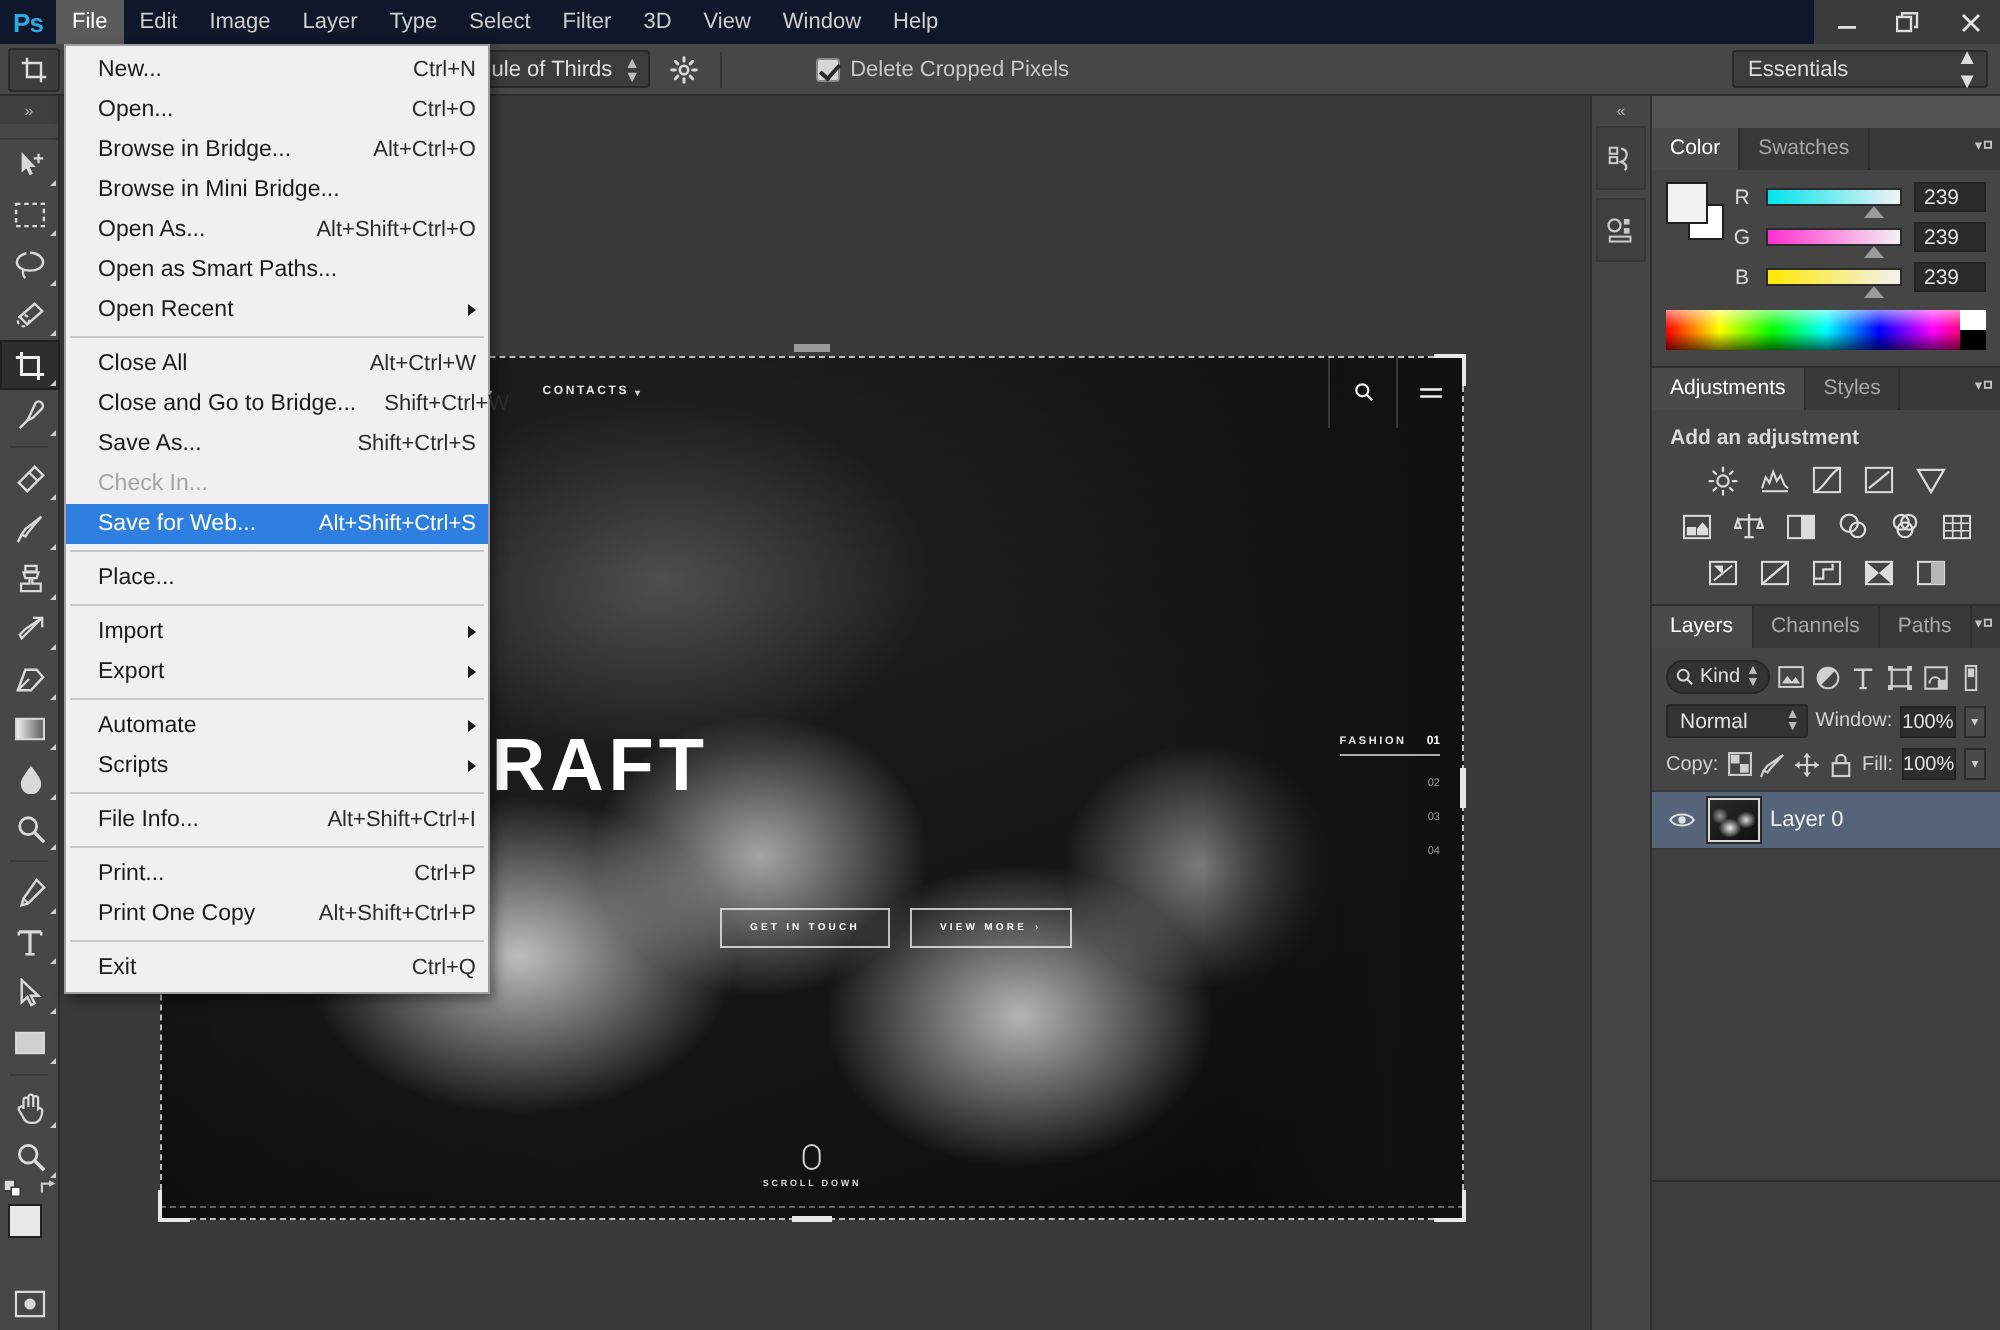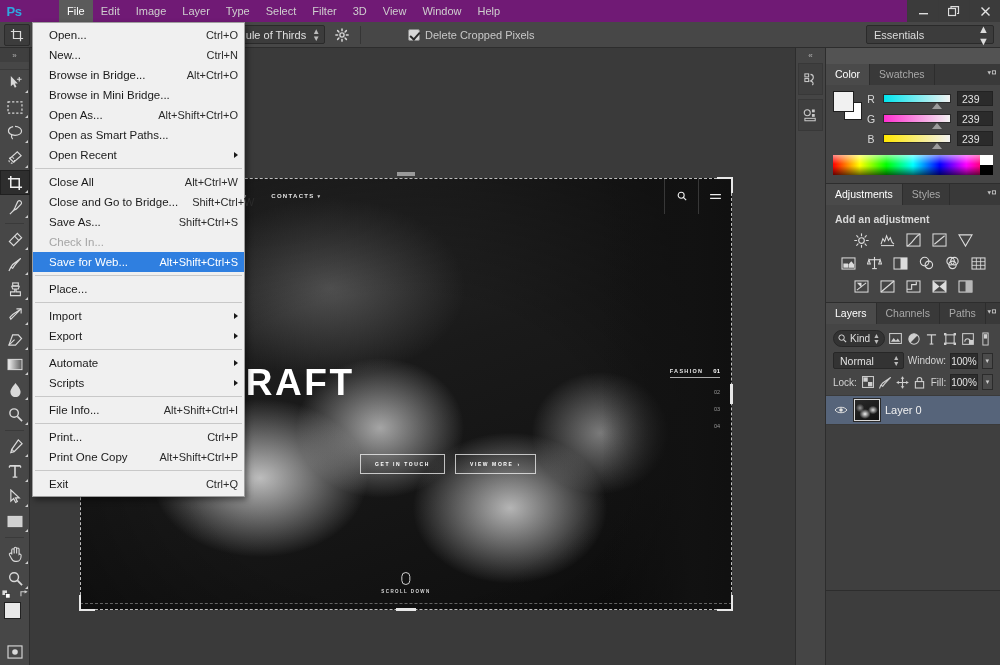--- a/index.html
+++ b/index.html
@@ -10,22 +10,22 @@
     font-size: 11px;
     color: #d4d4d4;
     overflow: hidden;
     -webkit-font-smoothing: antialiased;
   }
   .app { position: relative; width: 1000px; height: 665px; }
 
   
   .titlebar {
     position: absolute; left: 0; top: 0; width: 1000px; height: 22px;
-    background: #701a75;
-    display: flex; align-items: center; gap: 31px;
+    background: #0f172a;
+    display: flex; align-items: center;
   }
   .ps-logo {
     width: 28px; height: 22px; display: flex; align-items: center; justify-content: center;
     color: #2fa8e0; font-weight: bold; font-size: 13px; letter-spacing: -0.5px;
     font-family: "Liberation Sans", sans-serif;
   }
   .menubar { display: flex; align-items: center; height: 22px; }
   .menu-item {
     padding: 0 8px; height: 22px; line-height: 22px;
     font-size: 11px; color: #cfcfcf; cursor: default; white-space: nowrap;
@@ -988,21 +988,21 @@
           <div class="mode-select">
             <span>Normal</span>
             <span style="font-size:7px;color:#bbb;line-height:6px;">▲<br>▼</span>
           </div>
           <span class="small-lbl">Window:</span>
           <div class="num-box">100%</div>
           <div class="num-arrow">▾</div>
         </div>
 
         <div class="lp-row">
-          <span class="small-lbl">Lock:</span>
+          <span class="small-lbl">Copy:</span>
           <div class="lp-ico">
             <svg width="12" height="12" viewBox="0 0 13 13">
                 <rect x="0.6" y="0.6" width="11.8" height="11.8" fill="none" stroke="#cfcfcf" stroke-width="1.1"></rect>
                 <rect x="1.5" y="1.5" width="4.7" height="4.7" fill="#cfcfcf"></rect>
                 <rect x="6.5" y="6.5" width="4.7" height="4.7" fill="#cfcfcf"></rect>
               </svg>
           </div>
           <div class="lp-ico">
             <svg width="13" height="13" viewBox="0 0 14 14">
                 <path d="M12.5 1.5 L6 8.5 L4 11 L2 10 L4 7.5 Z" fill="none" stroke="#cfcfcf" stroke-width="1.2"></path>
@@ -1036,26 +1036,26 @@
           <div class="layer-thumb"></div>
           <span class="layer-name">Layer 0</span>
         </div>
         <div class="layers-empty"></div>
       </div>
     </div>
   </div>
 
   <div class="dropdown">
     <div class="dd-item">
+      <span class="lbl">New...</span>
+      <span class="acc">Ctrl+N</span>
+    </div>
+    <div class="dd-item">
       <span class="lbl">Open...</span>
       <span class="acc">Ctrl+O</span>
-    </div>
-    <div class="dd-item">
-      <span class="lbl">New...</span>
-      <span class="acc">Ctrl+N</span>
     </div>
     <div class="dd-item">
       <span class="lbl">Browse in Bridge...</span>
       <span class="acc">Alt+Ctrl+O</span>
     </div>
     <div class="dd-item">
       <span class="lbl">Browse in Mini Bridge...</span>
     </div>
     <div class="dd-item">
       <span class="lbl">Open As...</span>

